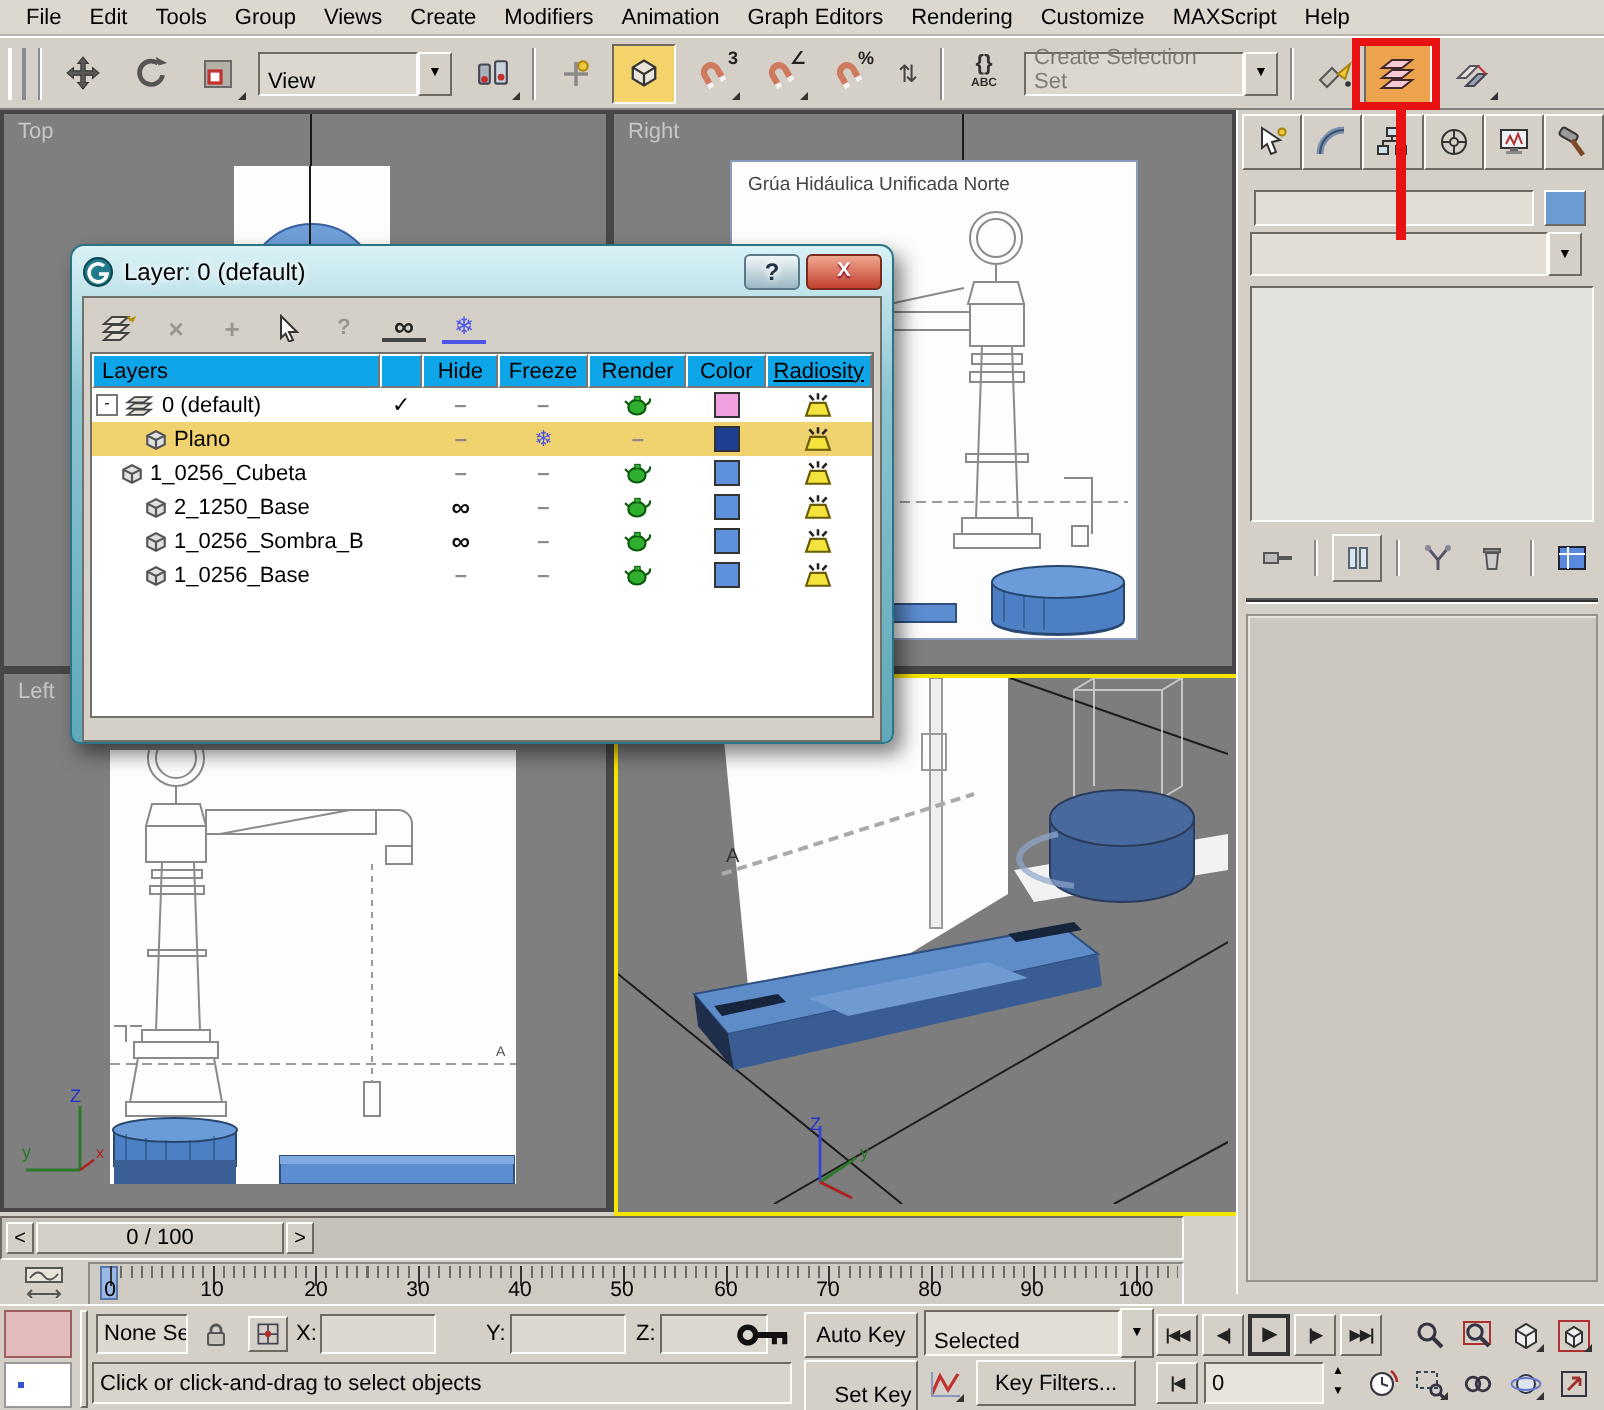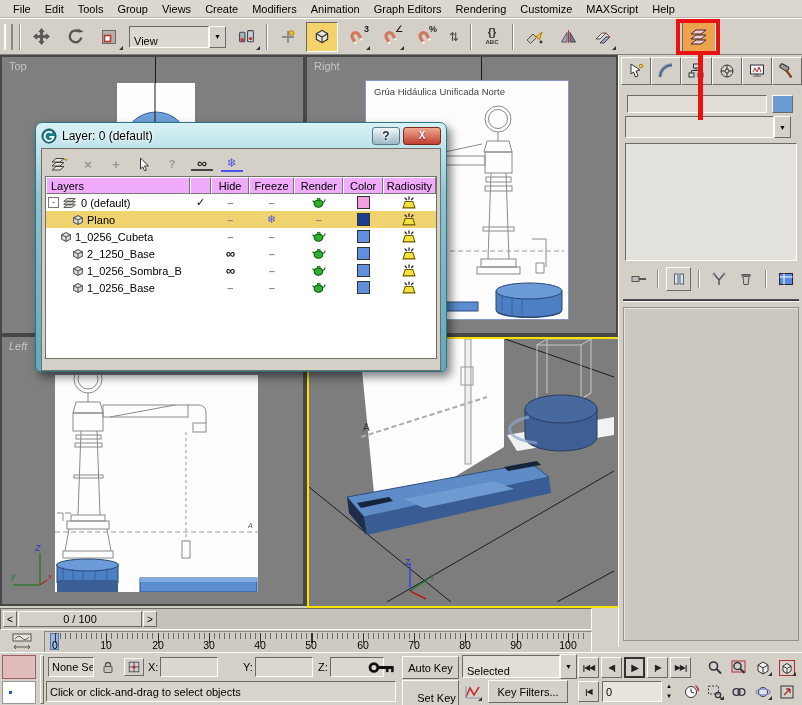--- a/index.html
+++ b/index.html
@@ -31,21 +31,21 @@
   
   #cpanel{left:618px;top:55px;width:184px;height:592px;background:#d4d0c8;border-left:1px solid #fff;}
   .tab{width:29px;height:26px;display:flex;align-items:center;justify-content:center;}
   
   #dlg{left:35px;top:122px;width:412px;height:250px;border-radius:7px 7px 5px 5px;
        background:linear-gradient(180deg,#d8f2f6 0%,#8cc4d2 30%,#5fa8ba 100%);
        border:1px solid #2a7486;box-shadow:4px 5px 10px rgba(0,0,0,.5);z-index:50;}
   #dlg-title{height:25px;display:flex;align-items:center;padding:0 5px;font-size:12px;text-shadow:0 0 4px #fff,0 0 4px #fff;}
   #dlg-client{margin:0 5px;height:215px;background:#d4d0c8;border:1px solid #72706a;padding:3px;}
   .dtb-ic{width:26px;text-align:center;font-weight:bold;}
-  .hc{border:1px solid;border-color:#fff #777 #777 #fff;background:#f0abfc;height:17px;box-sizing:border-box;display:flex;align-items:center;justify-content:center;font-size:11px;}
+  .hc{border:1px solid;border-color:#fff #777 #777 #fff;background:#0ea5e9;height:17px;box-sizing:border-box;display:flex;align-items:center;justify-content:center;font-size:11px;}
   .lrow{display:flex;height:17px;align-items:center;background:#fff;}
   .cell{display:flex;align-items:center;justify-content:center;box-sizing:border-box;}
   .c-name{width:146px;justify-content:flex-start;padding-left:2px;gap:3px;}
   .c-cur{width:22px;}.c-hide{width:38px;}.c-frz{width:46px;}.c-ren{width:50px;}.c-col{width:40px;}.c-rad{width:54px;}
   .sw{width:11px;height:11px;border:1px solid #333;}
   .dashy{font-weight:bold;}
   
   #tslider{left:0;top:608px;width:592px;height:22px;border:1px solid;border-color:#6e6a62 #fcfcfa #fcfcfa #6e6a62;background:#c6c2ba;}
   #trackbar{left:0;top:630px;width:592px;height:22px;background:#d4d0c8;}
   #ruler{position:absolute;left:44px;top:1px;width:546px;height:20px;background:#cfcbc3;border:1px solid;border-color:#8a8a82 #fff #fff #8a8a82;}
@@ -157,20 +157,28 @@
     </div>
     <div class="tbtn" style="width:22px;">
       <span style="font-size:12px;color:#444;">⇅</span>
     </div>
     <div class="vsep"></div>
     <div class="tbtn">
       <span style="line-height:8px;text-align:center;">
         <span style="font-size:11px;font-weight:bold;color:#333;">{}</span><br>
         <span style="font-size:6px;font-weight:bold;color:#333;">ABC</span>
       </span>
+    </div>
+    <div class="ddbox" style="margin:0 3px;">
+      <div class="ddfield" style="width:100px;color:#7e7a72;">
+          <span>Create Selection Set</span>
+        </div>
+      <div class="ddarrow raised">
+          <span>▼</span>
+        </div>
     </div>
     <div class="vsep"></div>
     <div class="tbtn">
       <svg width="18" height="16" viewBox="0 0 18 16">
           <path d="M2 11 L8 5 l3.5 3.5 L5.5 14.5 z" fill="#c9c5bd" stroke="#555"></path>
           <path d="M11 8 l6 -5 -2.5 7.5 z" fill="#eec83a" stroke="#a8820a"></path>
           <circle cx="16" cy="13" r="1.4" fill="#333"></circle>
         </svg>
     </div>
     <div class="tbtn">
@@ -253,21 +261,21 @@
           <line x1="4" y1="170" x2="198" y2="170" stroke="#9a9a9a" stroke-dasharray="5 3"></line>
           <rect x="77" y="221" width="35" height="9" fill="#5b8dd0" stroke="#2f4f7f"></rect>
           <ellipse cx="163" cy="230" rx="33" ry="7" fill="#34517e"></ellipse>
           <path d="M130 210 v19 a33 7 0 0 0 66 0 v-19" fill="#4d7fc4" stroke="#27476f"></path>
           <ellipse cx="163" cy="210" rx="33" ry="8" fill="#6b9bd8" stroke="#27476f"></ellipse>
           <path d="M136 214 v16 M146 217 v16 M156 218 v16" stroke="#27476f" opacity=".5"></path>
         </svg>
       </div>
     </div>
 
-    <div class="vp" style="left:2px;top:282px;width:301px;height:267px;font-style:italic;">
+    <div class="vp" style="left:2px;top:282px;width:301px;height:267px;">
       <span class="vp-label">Left</span>
       <div class="plane" style="left:53px;top:38px;width:203px;height:217px;">
         <svg width="203" height="217">
           <g stroke="#8a8a8a" fill="none">
             <circle cx="33" cy="4" r="14"></circle>
               <circle cx="33" cy="4" r="10"></circle>
             <line x1="33" y1="18" x2="33" y2="27"></line>
             <path d="M21 27 h24 l3 11 h-30 z"></path>
             <rect x="18" y="38" width="30" height="18"></rect>
             <rect x="48" y="30" width="85" height="12"></rect>
@@ -672,21 +680,21 @@
             </div>
           <div class="hc" style="width:46px;">
               <span>Freeze</span>
             </div>
           <div class="hc" style="width:50px;">
               <span>Render</span>
             </div>
           <div class="hc" style="width:40px;">
               <span>Color</span>
             </div>
-          <div class="hc" style="width:54px;">
+          <div class="hc" style="width:54px;text-decoration:underline;">
               <span>Radiosity</span>
             </div>
         </div>
 
         <div class="lrow" style="background-color: rgb(255, 255, 255);">
           <div class="cell c-name">
             <span style="width:9px;height:9px;border:1px solid #777;background:#fff;font-size:8px;line-height:7px;text-align:center;"><span>-</span></span>
             <svg width="16" height="12" viewBox="0 0 18 13">
                 <path d="M2 4.5 l4-3 h9 l-4 3 z M2 8 l4-3 h9 l-4 3 z M2 11.5 l4-3 h9 l-4 3 z" fill="#e8e4da" stroke="#444"></path>
               </svg>

